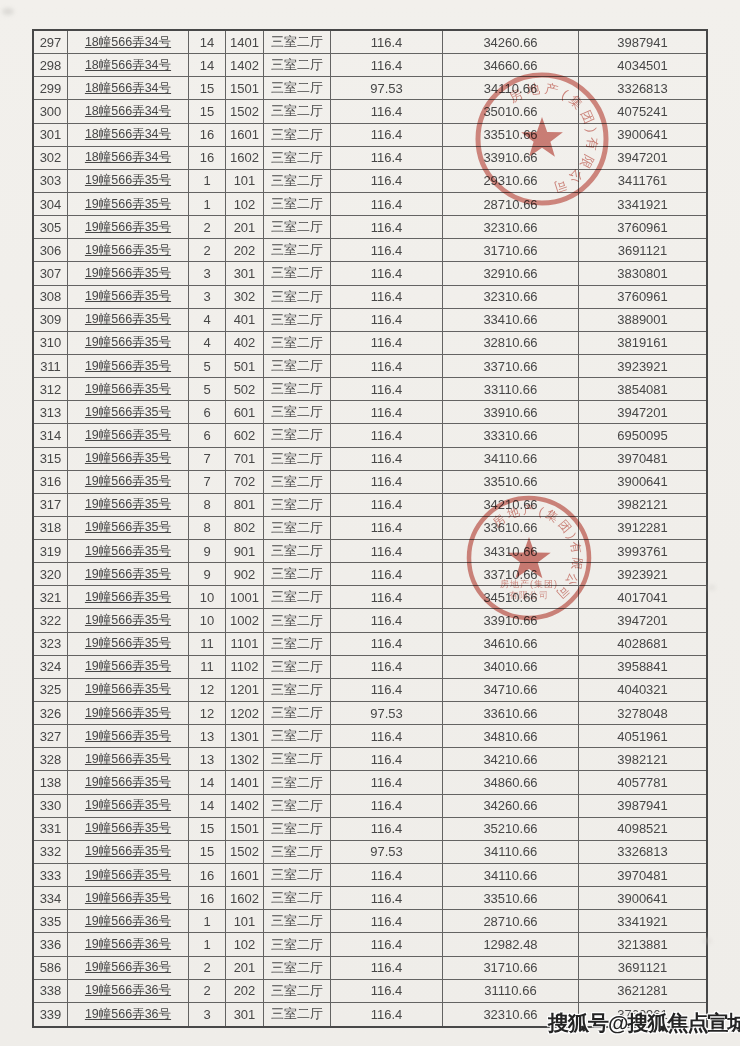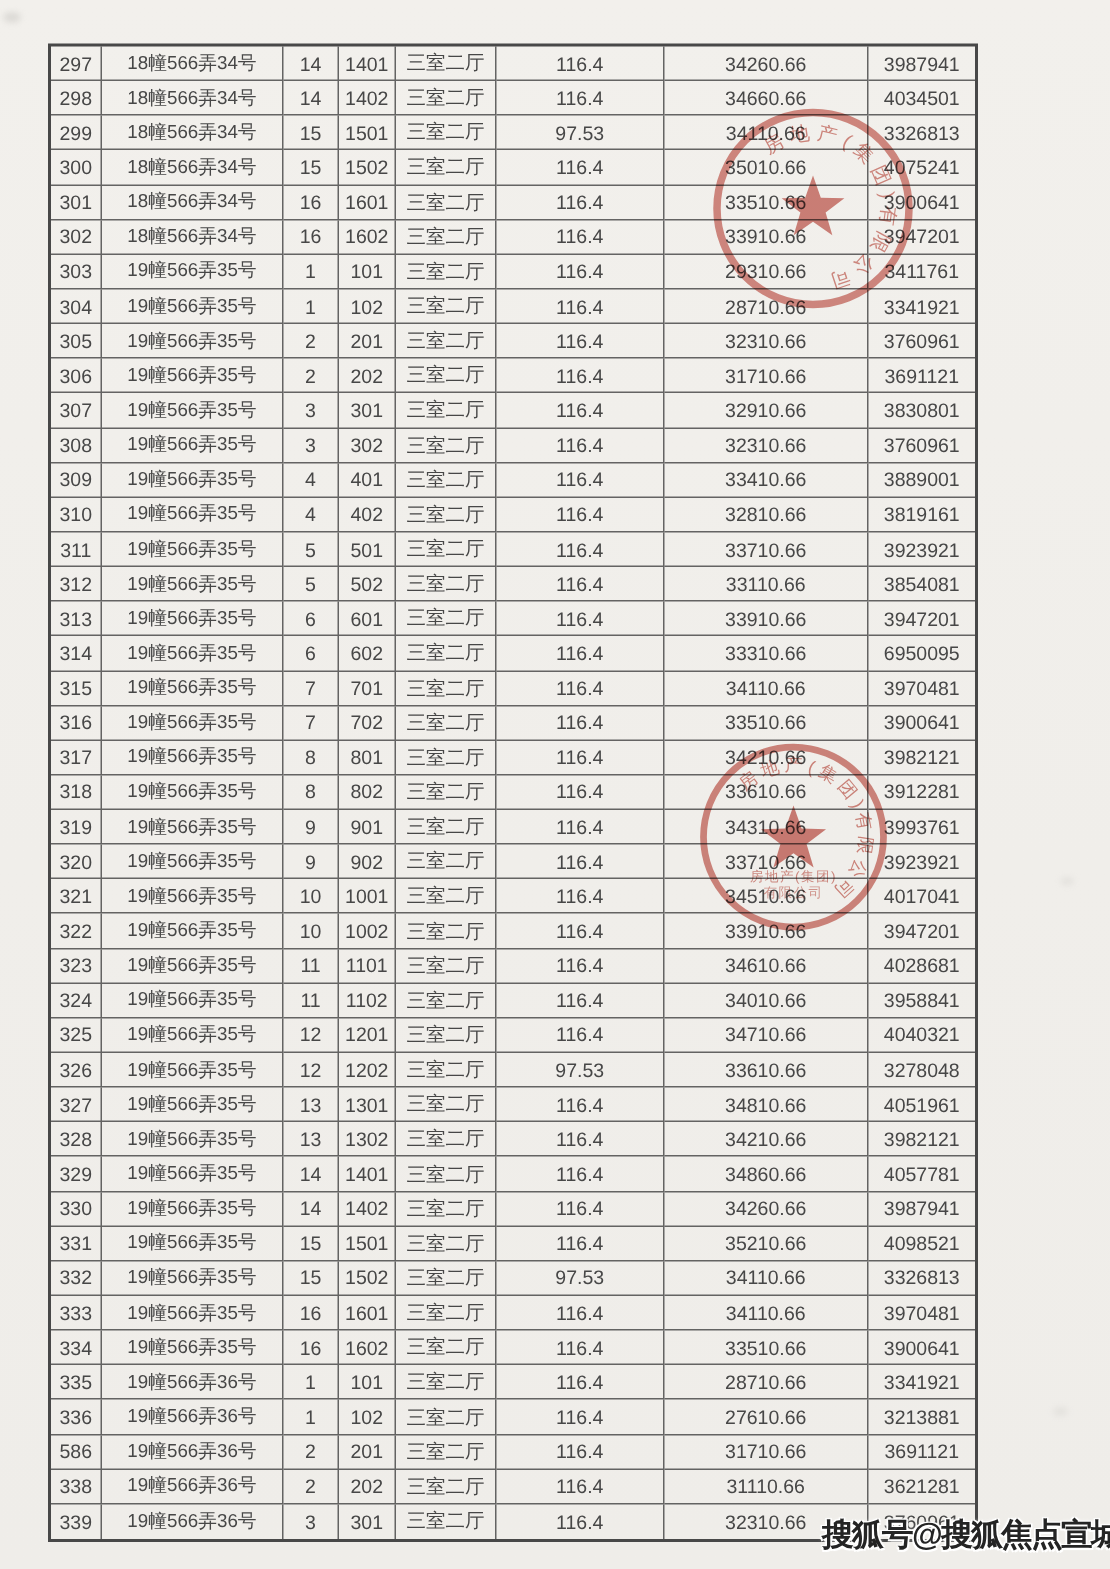--- a/index.html
+++ b/index.html
@@ -7,42 +7,42 @@
     width:740px; height:1046px; position:relative; overflow:hidden;
     background:#f1efeb;
     font-family:"Liberation Sans","DejaVu Sans",sans-serif;
   }
   .page {
     position:absolute; inset:0;
     background:linear-gradient(180deg,#f2f0ec 0%,#f0eeea 55%,#efede9 100%);
   }
   
   .price-table {
-    position:absolute; left:32px; top:29px; width:620px; height:999px;
+    position:absolute; left:32px; top:29px; width:676px; height:999px;
     border:2px solid rgba(58,58,58,.92);
     display:grid; grid-template-rows:repeat(43,1fr);
     box-sizing:border-box;
     background:transparent;
   }
   .tr {
     display:grid;
     grid-template-columns:34px 121px 37px 38px 67px 112px 136px 1fr;
     box-sizing:border-box;
   }
   .td {
     border-right:1.5px solid rgba(68,68,68,.82);
     border-bottom:1.5px solid rgba(68,68,68,.82);
     box-sizing:border-box;
     display:flex; align-items:center; justify-content:center;
     font-size:13px; color:#474747; letter-spacing:0;
     white-space:nowrap; overflow:hidden;
   }
   .tr:last-child .td { border-bottom:none;text-align:right; }
   .td:last-child { border-right:none; }
-  .td.c1 { font-size:12.5px; }
+  .td.c1 { font-size:12.5px;text-decoration:underline; }
   
   .seal { position:absolute; mix-blend-mode:multiply; pointer-events:none; }
   
   .watermark {
     position:absolute; left:548px; top:1009px; width:192px;
     font-size:21px; font-weight:bold; letter-spacing:-1px;
     color:#242424;
     text-shadow:1px 1px 0 #ffffff,-1px -1px 0 #ffffff,1px -1px 0 #ffffff,
                 -1px 1px 0 #ffffff,0 0 3px #ffffff;
     white-space:nowrap;
@@ -376,21 +376,21 @@
         <div class="td c0">328</div>
         <div class="td c1">19幢566弄35号</div>
         <div class="td c2">13</div>
         <div class="td c3">1302</div>
         <div class="td c4">三室二厅</div>
         <div class="td c5">116.4</div>
         <div class="td c6">34210.66</div>
         <div class="td c7">3982121</div>
       </div>
       <div class="tr">
-        <div class="td c0">329</div>
+        <div class="td c0">138</div>
         <div class="td c1">19幢566弄35号</div>
         <div class="td c2">14</div>
         <div class="td c3">1401</div>
         <div class="td c4">三室二厅</div>
         <div class="td c5">116.4</div>
         <div class="td c6">34860.66</div>
         <div class="td c7">4057781</div>
       </div>
       <div class="tr">
         <div class="td c0">330</div>
@@ -452,21 +452,21 @@
         <div class="td c6">28710.66</div>
         <div class="td c7">3341921</div>
       </div>
       <div class="tr">
         <div class="td c0">336</div>
         <div class="td c1">19幢566弄36号</div>
         <div class="td c2">1</div>
         <div class="td c3">102</div>
         <div class="td c4">三室二厅</div>
         <div class="td c5">116.4</div>
-        <div class="td c6">27610.66</div>
+        <div class="td c6">12982.48</div>
         <div class="td c7">3213881</div>
       </div>
       <div class="tr">
         <div class="td c0">586</div>
         <div class="td c1">19幢566弄36号</div>
         <div class="td c2">2</div>
         <div class="td c3">201</div>
         <div class="td c4">三室二厅</div>
         <div class="td c5">116.4</div>
         <div class="td c6">31710.66</div>

